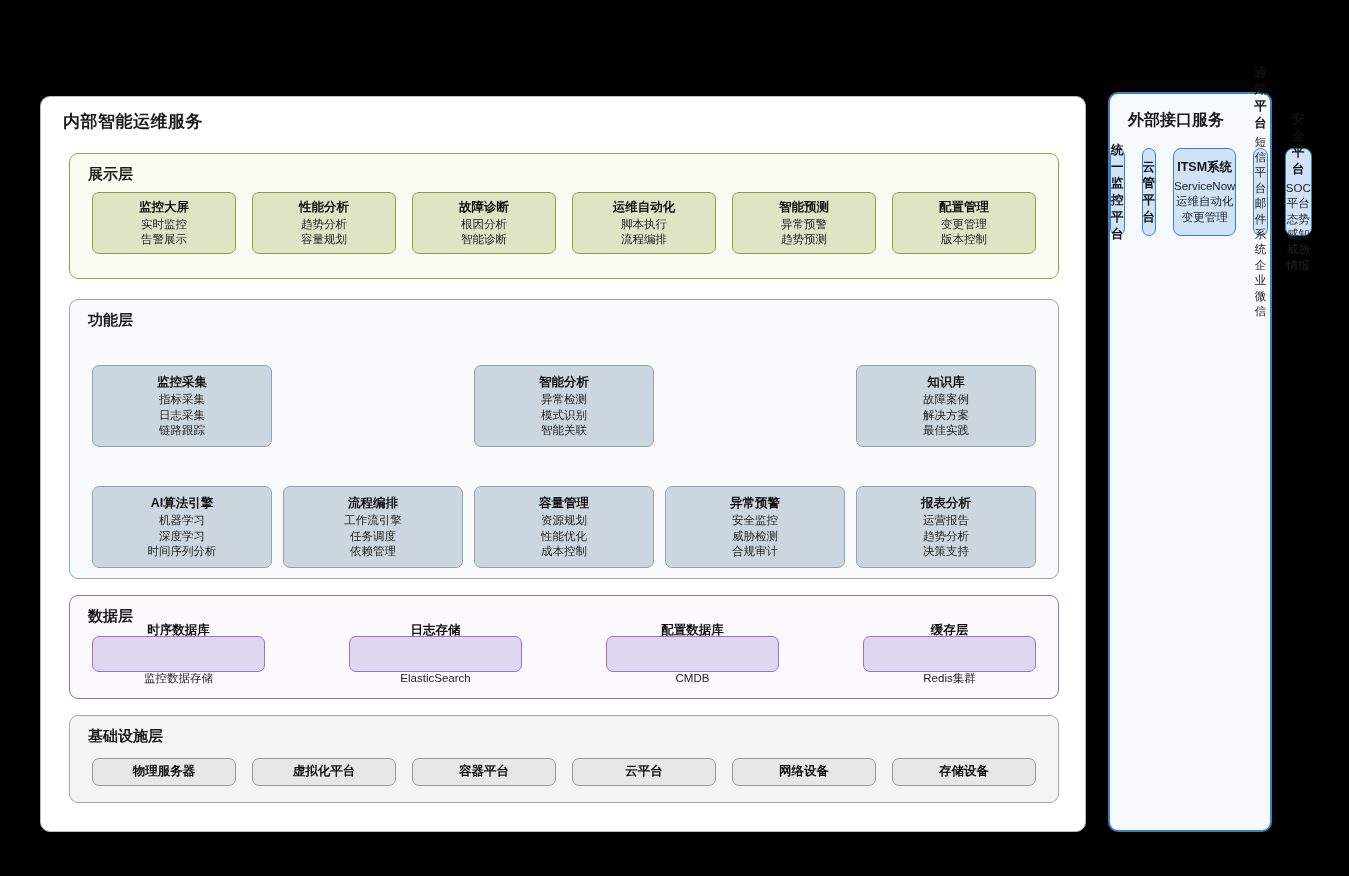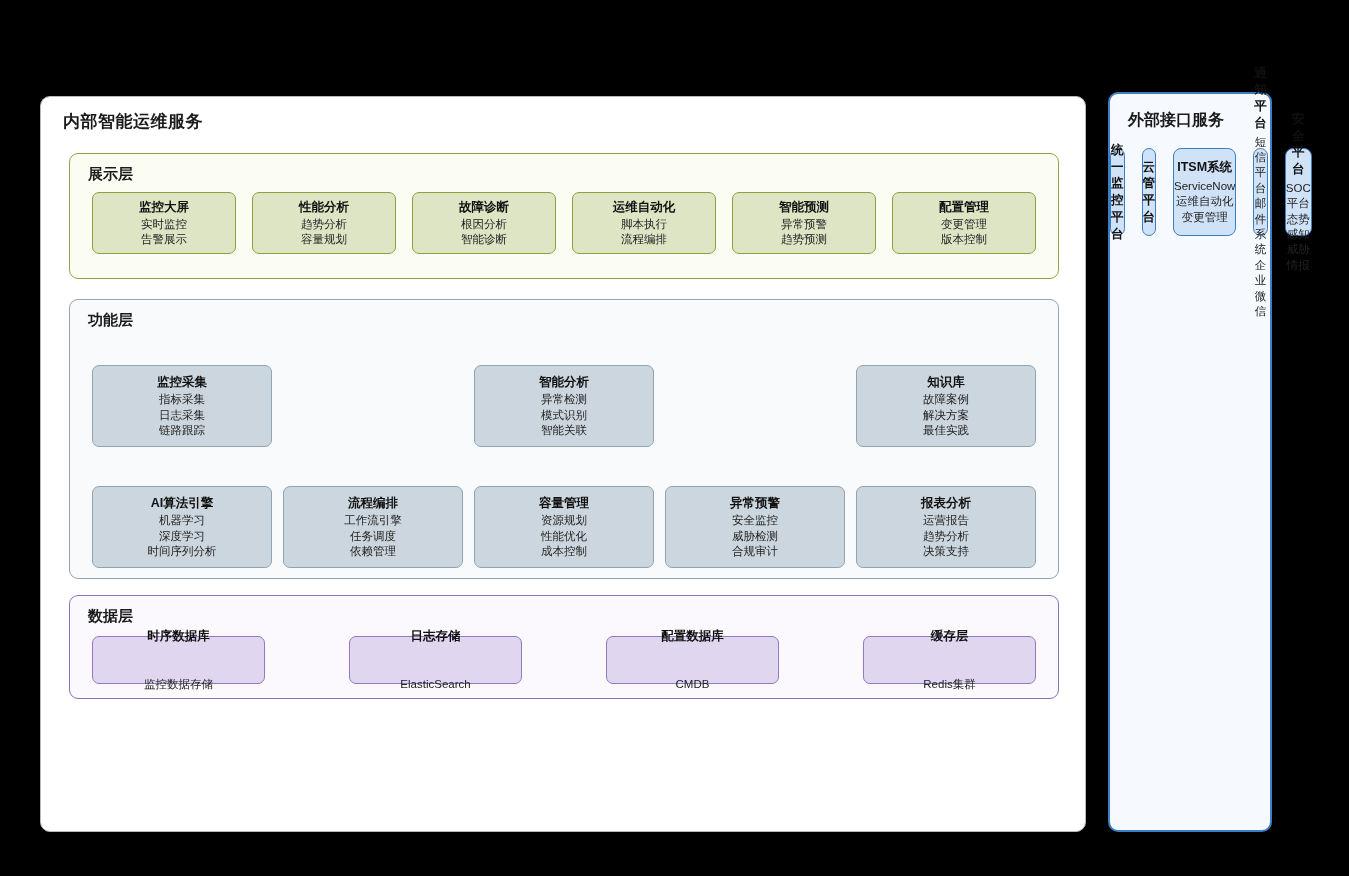--- a/index.html
+++ b/index.html
@@ -135,21 +135,21 @@
     width: 180px;
     height: 82px;
     background: #ccd6de;
     border: 1px solid #8fa4b3;
     margin-top: 25px;
   }
 
   
   .node-data {
     width: 173px;
-    height: 48px;
+    height: 36px;
     background: #e0d6ef;
     border: 1px solid #9279bb;
     gap: 32px;
   }
   .node-data .node-title { margin-bottom: 1px; }
 
   
   .node-infra {
     width: 144px;
     height: 28px;
@@ -329,20 +329,43 @@
             <div class="node-title">配置数据库</div>
             <div class="node-sub">CMDB</div>
           </div>
           <div class="node node-data has-sub">
             <div class="node-title">缓存层</div>
             <div class="node-sub">Redis集群</div>
           </div>
         </div>
     </div>
 
+    <div class="layer layer-infra">
+      <div class="layer-title">基础设施层</div>
+      <div class="layer-body">
+          <div class="node node-infra">
+            <div class="node-title">物理服务器</div>
+          </div>
+          <div class="node node-infra">
+            <div class="node-title">虚拟化平台</div>
+          </div>
+          <div class="node node-infra">
+            <div class="node-title">容器平台</div>
+          </div>
+          <div class="node node-infra">
+            <div class="node-title">云平台</div>
+          </div>
+          <div class="node node-infra">
+            <div class="node-title">网络设备</div>
+          </div>
+          <div class="node node-infra">
+            <div class="node-title">存储设备</div>
+          </div>
+        </div>
+    </div>
 
   </div>
 
   <div class="ext-card">
     <div class="ext-title">外部接口服务</div>
     <div class="ext-list">
         <div class="node-ext">
           <div class="node-title">统一监控平台</div>
         </div>
         <div class="node-ext">

